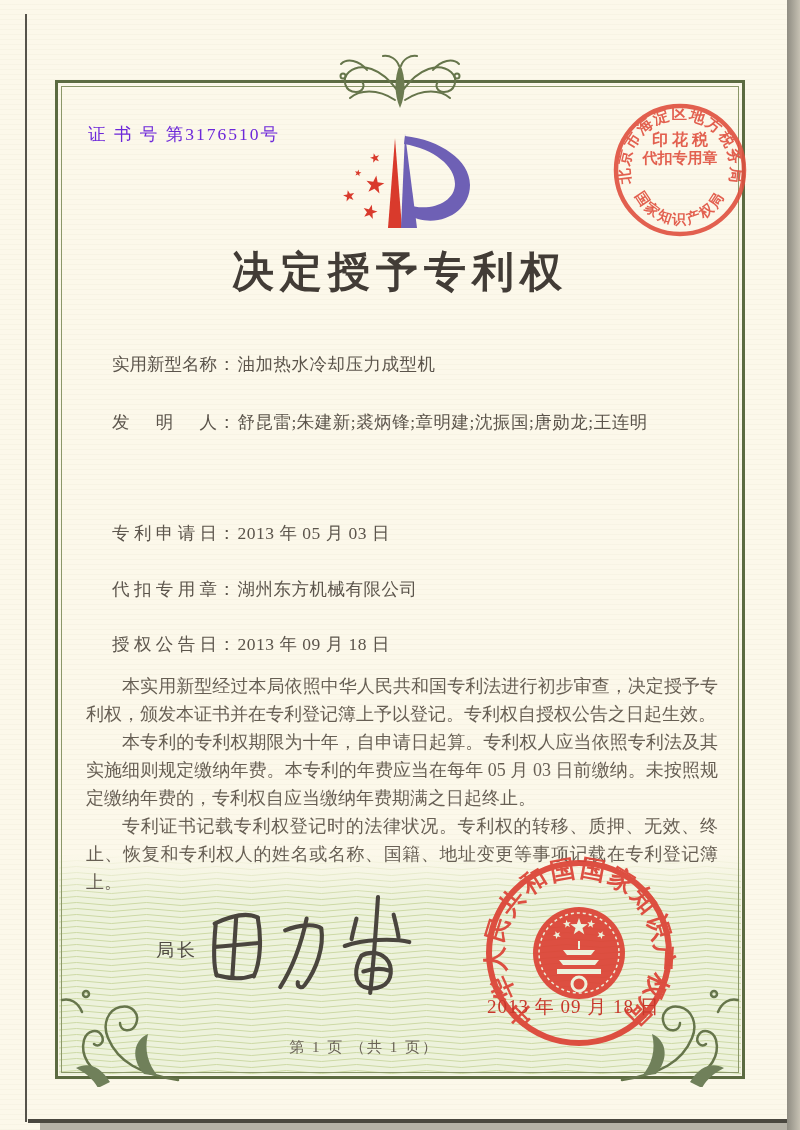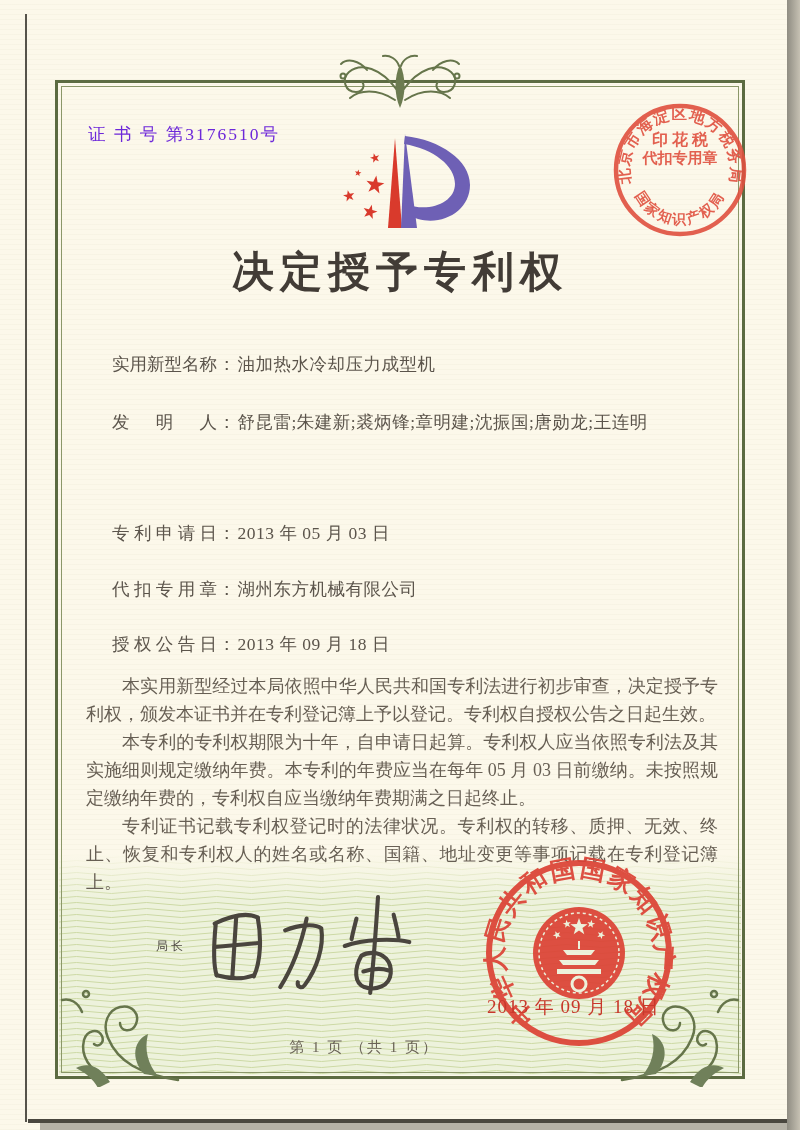--- a/index.html
+++ b/index.html
@@ -23,21 +23,21 @@
   .cert-no{position:absolute;left:88px;top:122px;font-size:17.5px;letter-spacing:2px;color:#6d28d9;z-index:4;}
   .title{position:absolute;left:55px;top:244px;width:690px;text-align:center;font-size:42px;font-weight:700;
     letter-spacing:6px;color:#423c36;z-index:4;}
   .frow{position:absolute;left:88px;font-size:17.5px;color:#5b544b;z-index:4;white-space:nowrap;}
   .frow .flabel{display:inline-block;width:105px;text-align:justify;text-align-last:justify;vertical-align:bottom;margin-left:24px;}
   .frow .fcolon{margin:0 2px 0 1px;}
   .frow .fvalue{letter-spacing:.5px;}
   .f0{top:352px;}.f1{top:410px;}.f2{top:466px;}.f3{top:521px;}.f4{top:577px;}.f5{top:632px;}
   .paras{position:absolute;left:86px;top:672px;width:632px;z-index:4;color:#675f54;font-size:18px;line-height:28px;text-align:justify;}
   .paras p{margin:0;text-indent:2em;}
-  .sig-label{position:absolute;left:156px;top:938px;font-size:12px;color:#4f4a42;letter-spacing:3px;z-index:5;}
+  .sig-label{position:absolute;left:156px;top:938px;font-size:18px;color:#4f4a42;letter-spacing:3px;z-index:5;}
   .sig-svg{position:absolute;left:202px;top:890px;z-index:5;}
   .seal-svg{position:absolute;left:479px;top:853px;z-index:5;opacity:.93;}
   .seal-date{position:absolute;left:487px;top:994px;font-size:19px;color:#c8382b;letter-spacing:1px;z-index:5;}
   .tax-svg{position:absolute;left:605px;top:95px;z-index:5;opacity:.9;}
   .logo-svg{position:absolute;left:318px;top:130px;z-index:4;}
   .footer{position:absolute;left:55px;top:1038px;width:618px;text-align:center;font-size:15px;letter-spacing:2px;color:#6a6356;z-index:4;}
   .visually-hidden{position:absolute;width:1px;height:1px;overflow:hidden;clip:rect(0 0 0 0);white-space:nowrap;}
   svg text{font-family:"Liberation Serif","DejaVu Serif",serif;}
 </style>
 </head>

